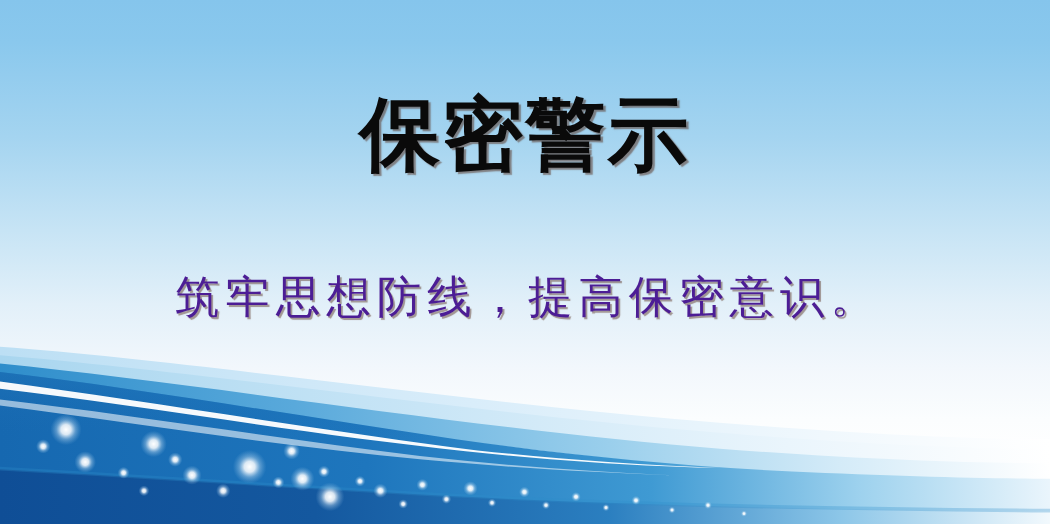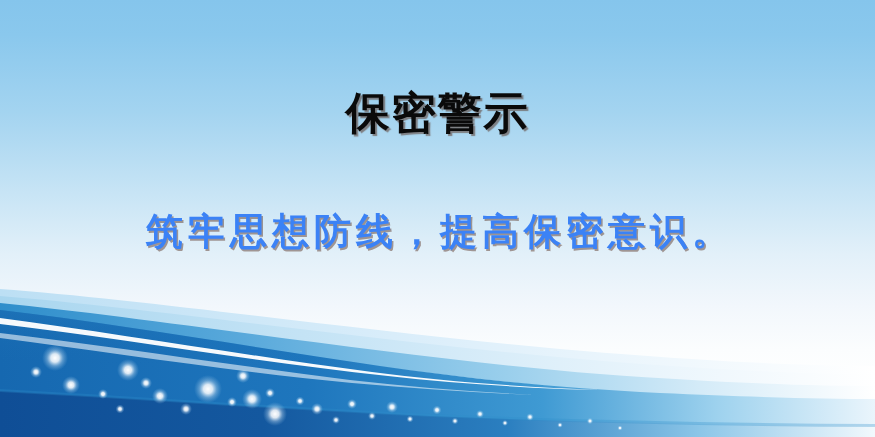--- a/index.html
+++ b/index.html
@@ -49,38 +49,38 @@
     width: 875px;
     height: 437px;
     pointer-events: none;
   }
   .title {
     position: absolute;
     left: 0;
     top: 78px;
     width: 875px;
     text-align: center;
-    font-size: 44px;
+    font-size: 67px;
     line-height: 70px;
     font-weight: bold;
     color: #0a0a0a;
     letter-spacing: 2px;
     text-shadow: 2px 2px 1px rgba(90, 55, 40, 0.55);
     white-space: nowrap;
   }
   .subtitle {
     position: absolute;
     left: 0;
-    top: 206px;
+    top: 222px;
     width: 875px;
     text-align: center;
     font-size: 37px;
     line-height: 52px;
-    font-weight: bold;
-    color: #3b82f6;
+    font-weight: normal;
+    color: #4c1d95;
     letter-spacing: 5px;
     text-indent: 5px;
     text-shadow: 1.5px 1.5px 0.6px rgba(95, 60, 45, 0.5);
     white-space: nowrap;
   }
 </style>
 </head>
 <body>
 
 <div id="poster">

